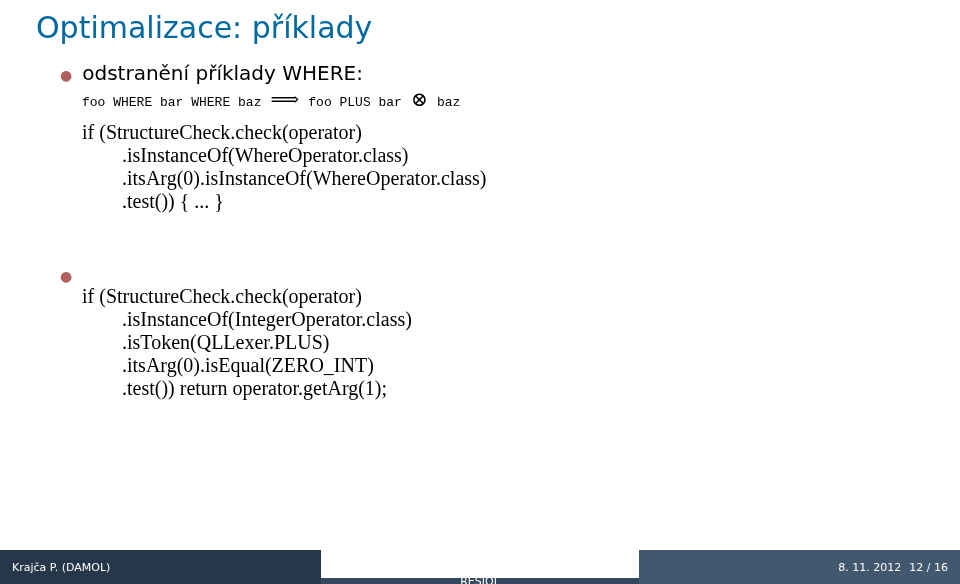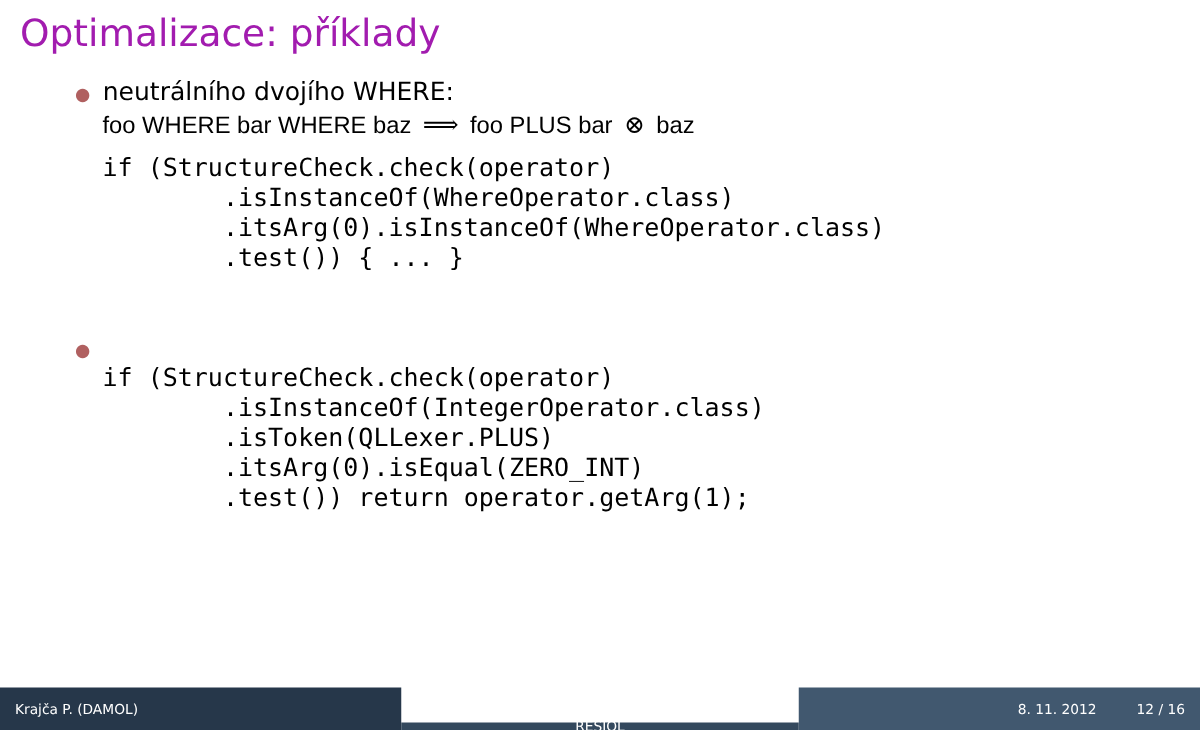--- a/index.html
+++ b/index.html
@@ -1,47 +1,47 @@
 <!DOCTYPE html>
 <html><head>
 <meta charset="utf-8">
 <style>
   * { box-sizing: border-box; margin: 0; padding: 0; }
   html, body { width: 960px; height: 584px; font-family: 'DejaVu Serif', Georgia, serif; background: #fff; color: #000; }
   .slide { width: 960px; height: 584px; position: relative; }
-  .title { color: #a21caf; font-size: 30px; font-weight: normal; padding: 10px 16px 6px; font-family: 'DejaVu Sans', Verdana, sans-serif; }
+  .title { color: #0369a1; font-size: 30px; font-weight: normal; padding: 10px 36px 6px; font-family: 'DejaVu Sans', Verdana, sans-serif; }
   .content { padding: 10px 60px 0 60px; }
   .bullet-block { margin-bottom: 22px; }
   .bullet-head { display: flex; align-items: baseline; gap: 10px; font-family: 'DejaVu Sans', Verdana, sans-serif; font-size: 20px; color: #000; }
   .dot { color: #b06060; font-size: 14px; line-height: 1; margin-top: 6px; }
   .bullet-body { padding-left: 22px; }
   .tt { font-family: 'DejaVu Sans Mono', Menlo, Consolas, monospace; font-size: 20px; white-space: pre; }
-  .tt-mid { font-family: Liberation Sans, sans-serif; font-size: 19px; white-space: pre; display: inline; }
+  .tt-mid { font-family: Liberation Mono, monospace; font-size: 13px; white-space: pre; display: inline; }
   .serif-expr { font-family: 'DejaVu Serif', Georgia, serif; font-size: 20px; }
   .arrow { display: inline-block; padding: 0 4px; font-size: 20px; }
   .otimes { display: inline-block; padding: 0 4px; font-size: 20px; }
-  .code-block { padding-left: 22px; margin-top: 10px; }
+  .code-block { padding-left: 22px; margin-top: 10px; font-family: Liberation Serif, serif; }
   .footer { position: absolute; left: 0; bottom: 0; width: 100%; height: 34px; display: flex; font-family: 'DejaVu Sans', Verdana, sans-serif; font-size: 11px; color: #fff; }
   .f1 { background: #26374a; width: 33.45%; display: flex; align-items: center; padding-left: 12px; }
   .f2 { background: #34495e; width: 33.1%; display: flex; align-items: center; justify-content: center; margin-top: 28px; }
-  .f3 { background: #41586f; width: 33.45%; display: flex; align-items: center; justify-content: flex-end; padding-right: 12px; gap: 32px; }
+  .f3 { background: #41586f; width: 33.45%; display: flex; align-items: center; justify-content: flex-end; padding-right: 12px; gap: 8px; }
   .line1, .line3 { margin-top: 2px; }
 </style>
 </head>
 <body>
 
 <div class="slide">
   <div class="title">Optimalizace: příklady</div>
 
   <div class="content">
 
     <div class="bullet-block">
       <div class="bullet-head">
         <span class="dot">●</span>
-        <span>neutrálního dvojího WHERE:</span>
+        <span>odstranění příklady WHERE:</span>
       </div>
       <div class="bullet-body line1">
         <span class="tt-mid">foo WHERE bar WHERE baz</span>
         <span class="arrow serif-expr">⟹</span>
         <span class="tt-mid">foo PLUS bar</span>
         <span class="otimes serif-expr">⊗</span>
         <span class="tt-mid">baz</span>
       </div>
       <div class="code-block tt">if (StructureCheck.check(operator)
         .isInstanceOf(WhereOperator.class)

